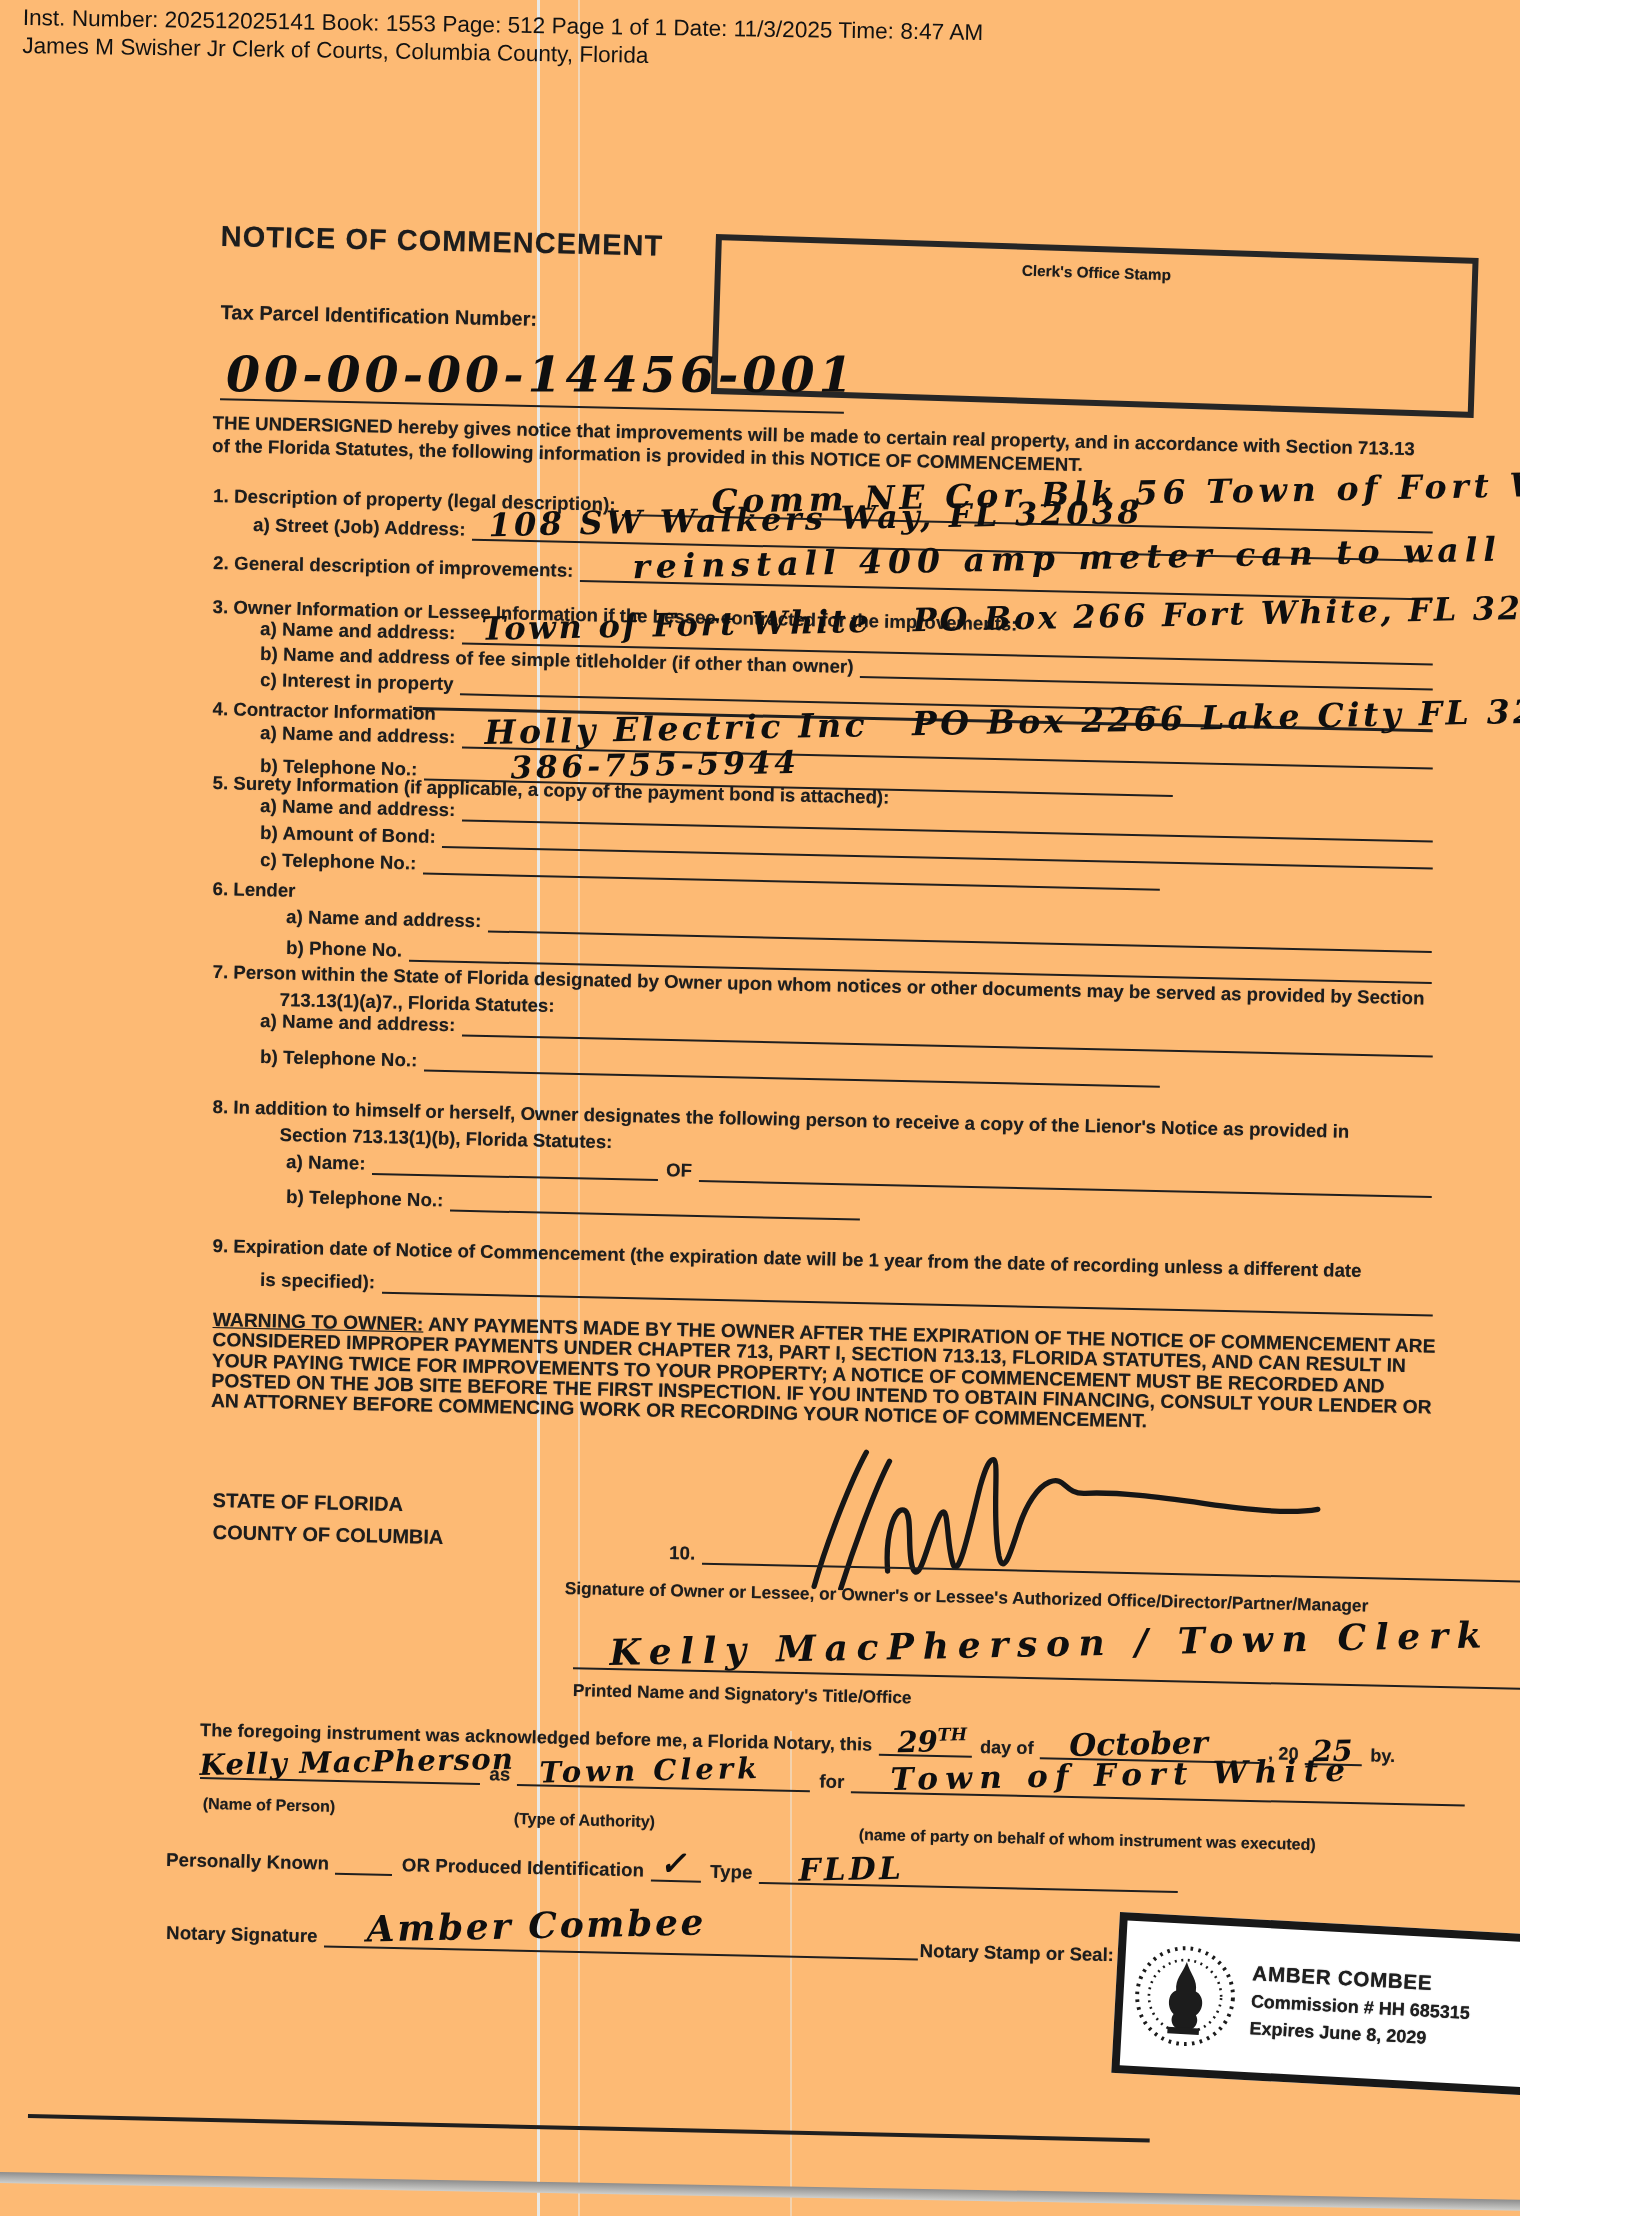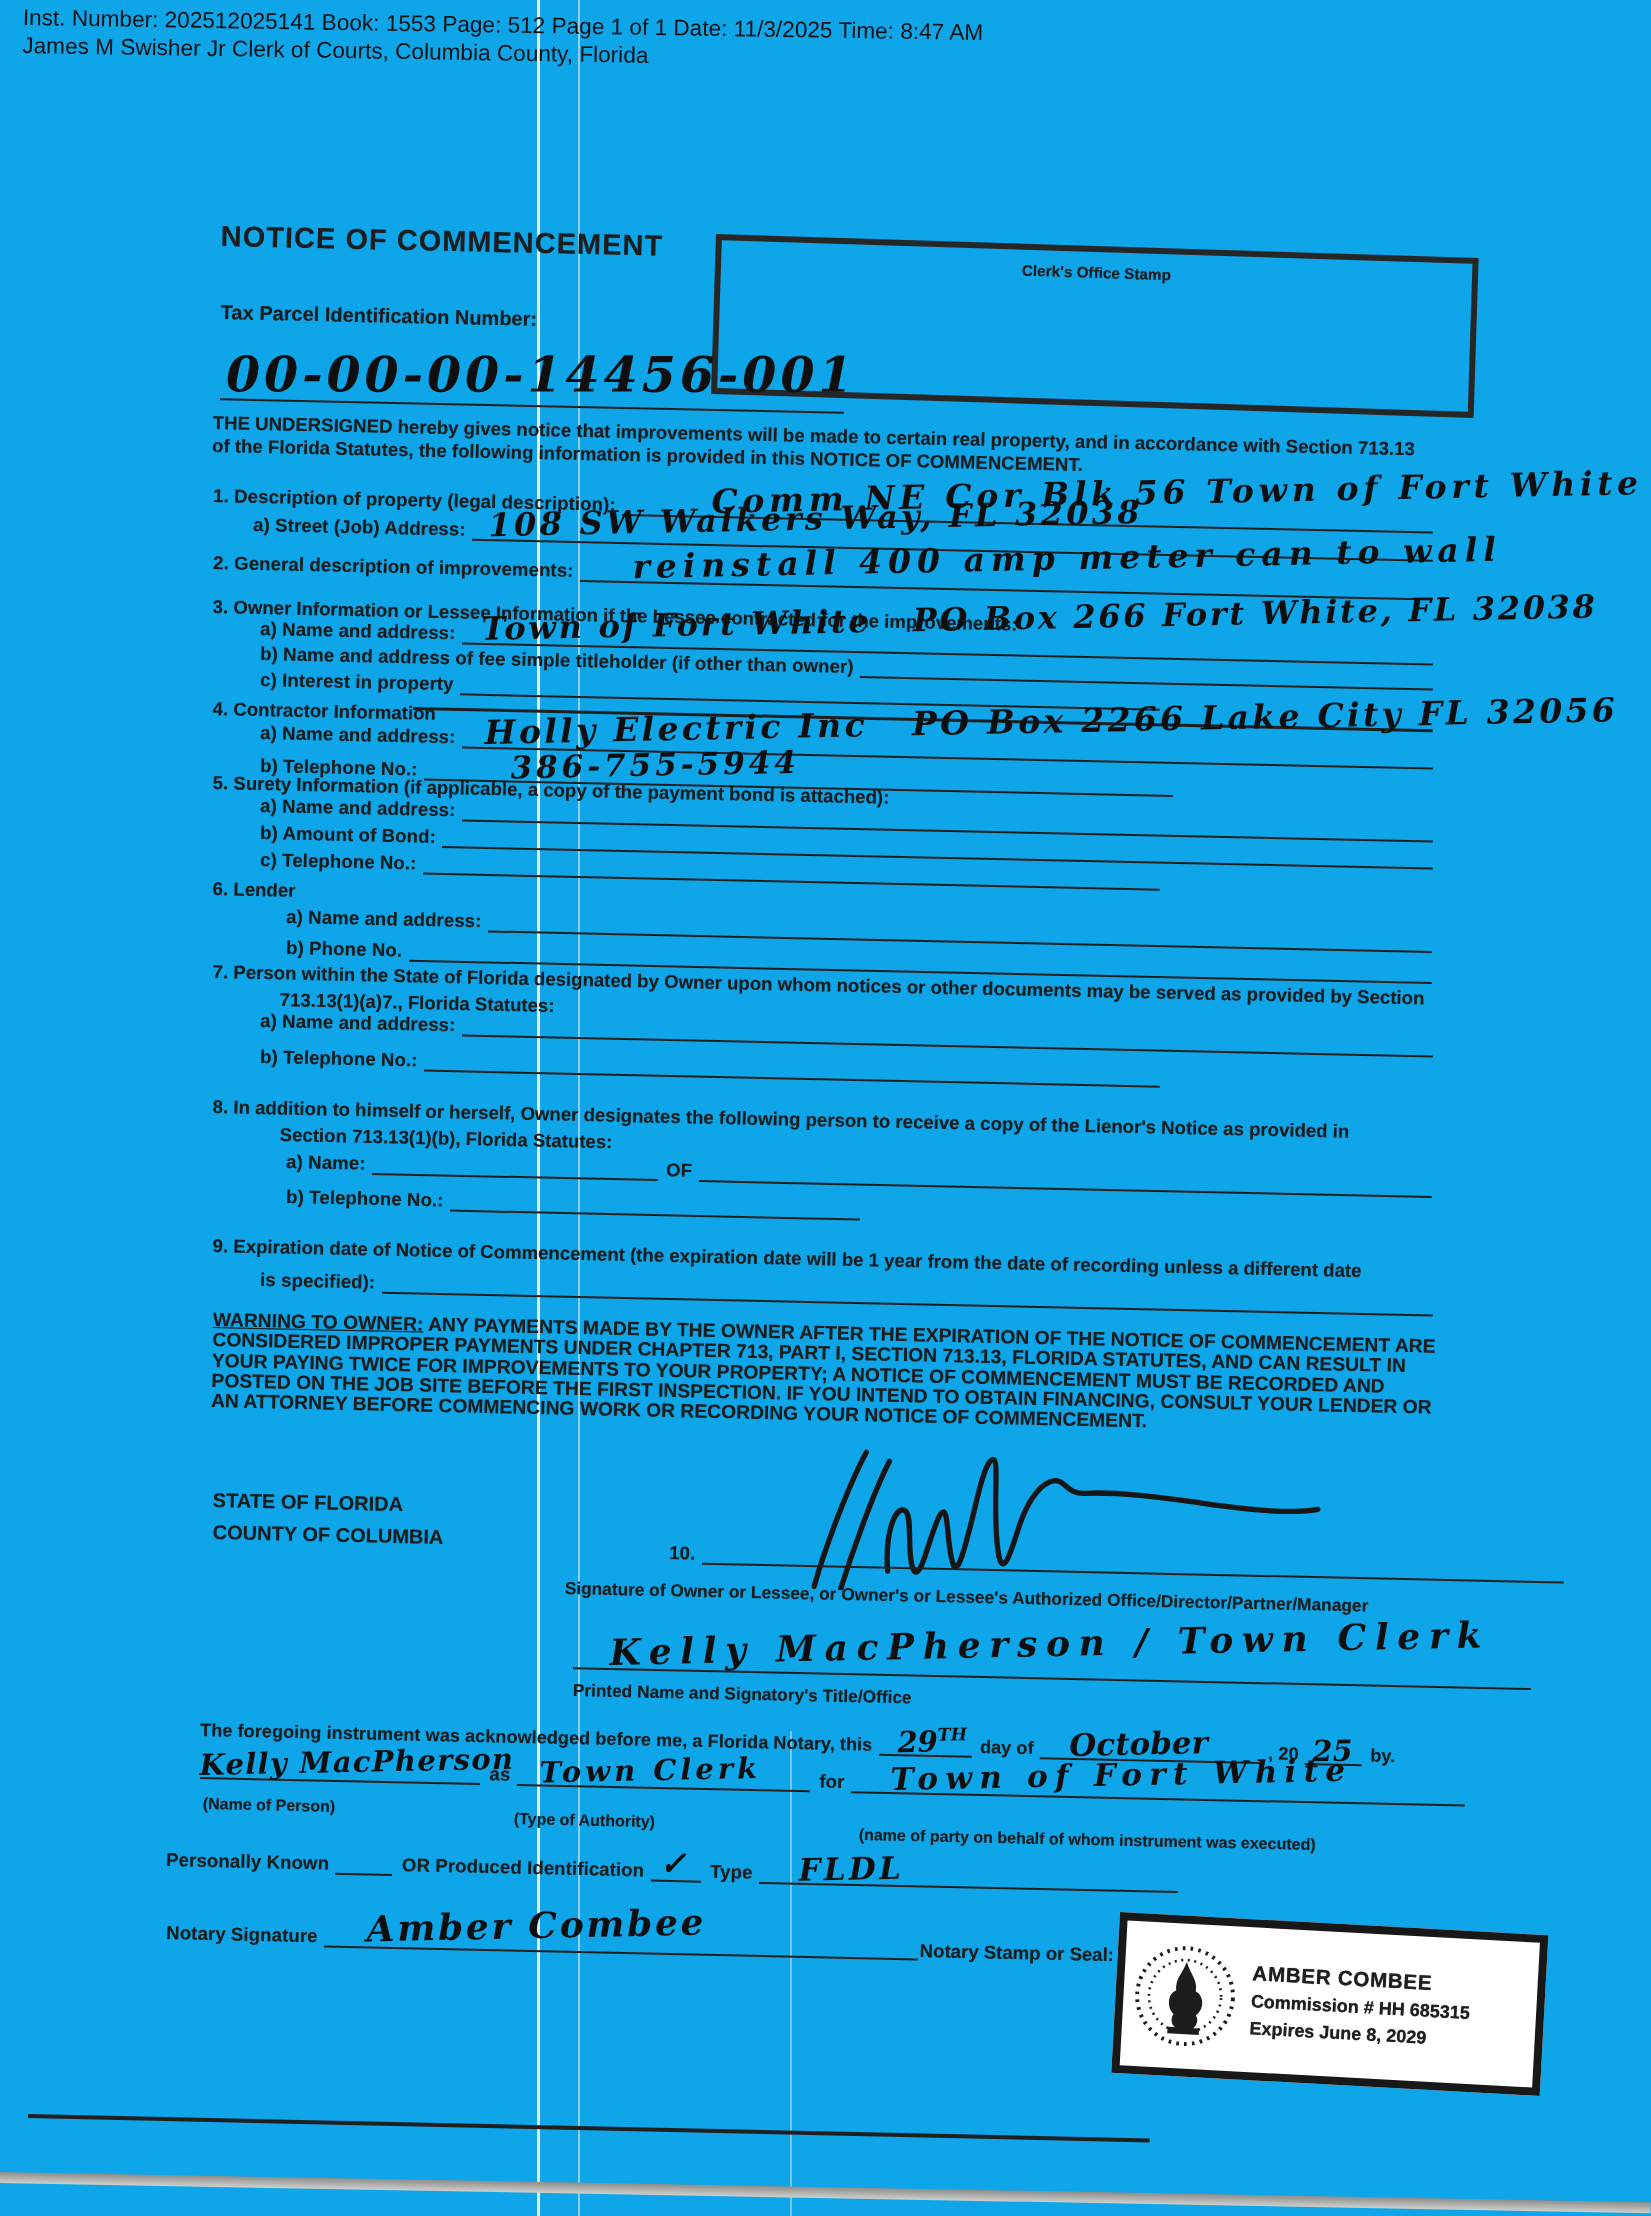--- a/index.html
+++ b/index.html
@@ -1,16 +1,16 @@
 <!DOCTYPE html>
 <html style="font-size:10.7px"><head>
 <meta charset="utf-8">
 <style>
   html,body{margin:0;padding:0;background:#ffffff;}
-  .page{position:relative;width:1651px;height:2216px;background:#0ea5e9;overflow:hidden;
+  .page{position:relative;width:1520px;height:2216px;background:#fdba74;overflow:hidden;
         font-family:"Liberation Sans",sans-serif;color:#1c1c1c;}
   .streak{position:absolute;top:0;bottom:0;background:#e9e9e6;}
   .hdr{position:absolute;left:22.6px;top:4px;font-size:22.6px;line-height:28px;color:#121212;
        transform:rotate(0.9deg);transform-origin:0 0;white-space:nowrap;}
   
   .r{position:absolute;display:flex;align-items:flex-end;transform:rotate(1.25deg);transform-origin:0 100%;}
   .lbl{font-weight:700;font-size:18.6px;white-space:nowrap;letter-spacing:0.1px;color:#1d1d1d;
        text-shadow:0 0 0.7px rgba(20,20,20,.45);}
   .para{position:absolute;font-weight:700;font-size:18.6px;line-height:23px;color:#1d1d1d;
         transform:rotate(1.25deg);transform-origin:0 0;text-shadow:0 0 0.7px rgba(20,20,20,.45);}

